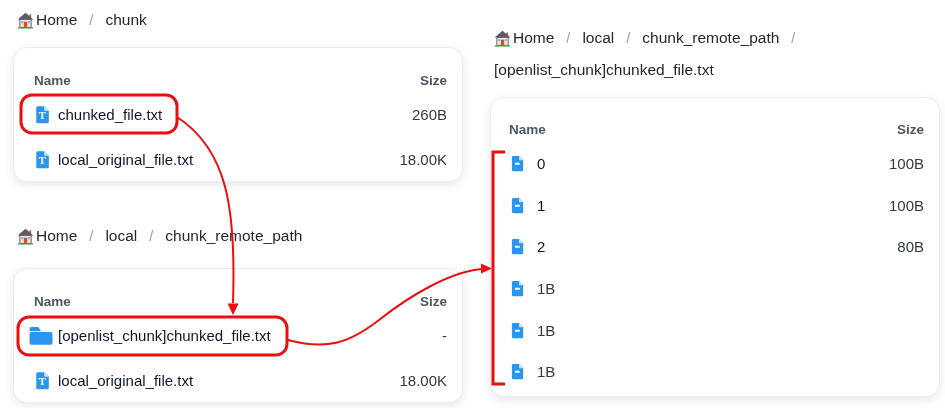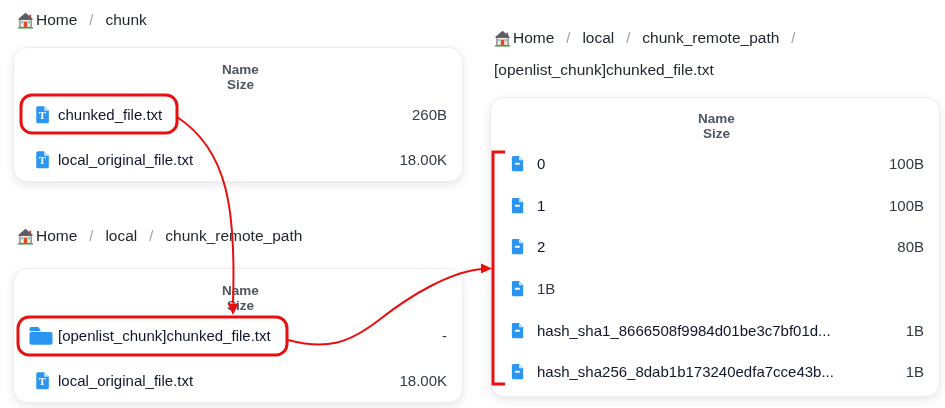--- a/index.html
+++ b/index.html
@@ -28,22 +28,22 @@
     position:absolute; box-sizing:border-box; background:#fff;
     border:1px solid #ededf0; border-radius:14px;
     box-shadow:0 3px 9px rgba(110,115,130,.16);
     padding:14px 15px 0 14px;
   }
   #card-a { left:13px; top:47px;  width:450px; height:135px; }
   #card-b { left:13px; top:268px; width:450px; height:135px; }
   #card-c { left:490px; top:97px; width:450px; height:300px; padding-top:13px; padding-left:18px; }
 
   .cols {
-    display:flex; justify-content:space-between; align-items:center;
-    height:26px; font-size:13.5px; font-weight:bold; color:#4e5662;flex-direction:column;
+    display:flex; justify-content:space-between; align-items:flex-end;
+    height:26px; font-size:13.5px; font-weight:bold; color:#4e5662;
   }
   #card-a .cols, #card-b .cols { padding-left:6px; }
   #card-c .cols { margin-bottom:6px; }
 
   .row { display:flex; align-items:center; height:45px; cursor:pointer; }
   #card-c .row { height:41.6px; }
 
   .icon-box { flex:0 0 30px; display:flex; align-items:center; }
   #card-c .icon-box { flex:0 0 28px; }
   .ico-doc   { width:19px; height:19px; margin-left:5px; }
@@ -222,30 +222,28 @@
         </svg>
       </span>
     <span class="fsize">1B</span>
   </div>
   <div class="row">
     <span class="icon-box">
         <svg class="ico-doc">
           <use href="#i-doc-dash"></use>
         </svg>
       </span>
-    <span class="fname">hash_sha1_8666508f9984d01be3c7bf01d...</span>
     <span class="fsize">1B</span>
   </div>
   <div class="row">
     <span class="icon-box">
         <svg class="ico-doc">
           <use href="#i-doc-dash"></use>
         </svg>
       </span>
-    <span class="fname">hash_sha256_8dab1b173240edfa7cce43b...</span>
     <span class="fsize">1B</span>
   </div>
 </div>
 
 <svg id="annotation-overlay" viewBox="0 0 945 408">
 
   <rect x="21" y="95" width="156" height="38" rx="11" fill="none" stroke="#e90f0f" stroke-width="3"></rect>
 
   <rect x="18" y="317" width="269" height="38" rx="11" fill="none" stroke="#e90f0f" stroke-width="3"></rect>
 

